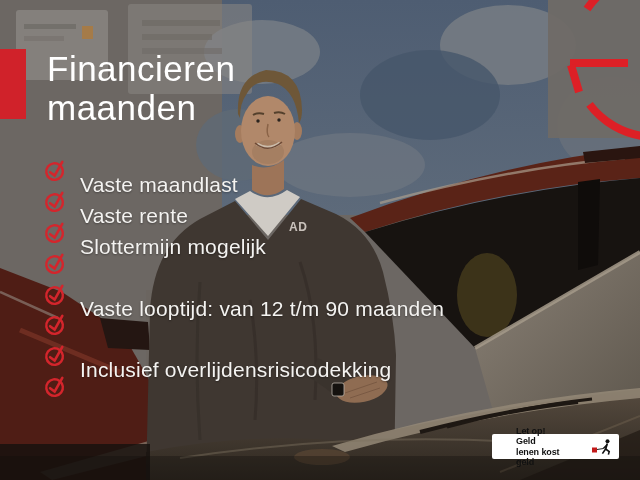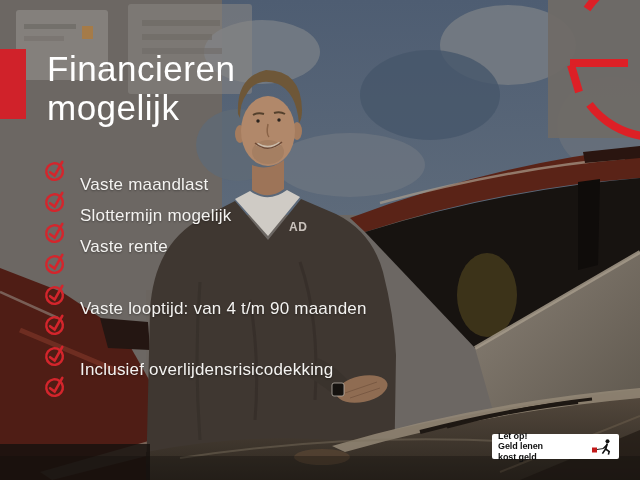--- a/index.html
+++ b/index.html
@@ -15,32 +15,32 @@
     font-size:35px;line-height:39px;font-weight:500;letter-spacing:.5px;
   }
   .checklist{
     position:absolute;left:44px;top:156px;margin:0;padding:0;list-style:none;
   }
   .checklist li{
     display:flex;align-items:center;height:30.8px;gap:14px;
   }
   .checklist .ck{width:22px;height:22px;flex:0 0 22px;}
   .checklist .lbl{
-    color:#f4f3f1;font-size:17px;letter-spacing:.2px;font-weight:400;
+    color:#f4f3f1;font-size:21px;letter-spacing:.2px;font-weight:400;
     white-space:nowrap;text-shadow:0 1px 2px rgba(0,0,0,.35);margin-top:28px;
   }
   .logo{position:absolute;left:540px;top:0;width:100px;height:140px;}
   .badge{
     position:absolute;left:289px;top:220px;font-size:12px;font-weight:bold;
     color:rgba(236,229,222,.8);letter-spacing:.5px;
   }
   .warnbox{
     position:absolute;left:492px;top:434px;width:127px;height:25px;
     background:#ffffff;border-radius:2px;display:flex;align-items:center;
-    padding:0 3px 0 6px;box-sizing:border-box;gap:30px;
+    padding:0 3px 0 24px;box-sizing:border-box;gap:30px;
   }
   .warnbox .wtxt{flex:1;color:#111111;font-weight:bold;font-size:9px;line-height:10.5px;letter-spacing:-.1px;}
   .warnbox svg{flex:0 0 26px;}
 </style>
 </head>
 <body>
 
 <div class="stage">
 
   <svg class="bg" width="640" height="480" viewBox="0 0 640 480">
@@ -133,21 +133,21 @@
     <path d="M345,393 L377,382 M350,398 L380,388" stroke="#6b4d38" stroke-width="1" opacity=".6" fill="none"></path>
     <rect x="332" y="383" width="12" height="13" rx="2" fill="#15120f" stroke="#b9b2a8" stroke-width=".8"></rect>
 
     <rect x="0" y="456" width="640" height="24" fill="#120e0b" opacity=".35"></rect>
   </svg>
 
   <div class="accent-bar"></div>
 
   <div class="title">
     <div>Financieren</div>
-    <div>mogelijk</div>
+    <div>maanden</div>
   </div>
 
   <div class="badge">AD</div>
 
   <ul class="checklist">
     <li>
       <svg class="ck" viewBox="0 0 22 22">
           <g transform="rotate(-8 11 11)" stroke="#d4252c" fill="none" stroke-linecap="round">
             <circle cx="10.5" cy="11.5" r="8.3" stroke-width="2.4"></circle>
             <path d="M6,11.5 L10,15.5 L19.5,3" stroke-width="2.6"></path>
@@ -155,47 +155,47 @@
         </svg>
       <span class="lbl">Vaste maandlast</span>
     </li>
     <li>
       <svg class="ck" viewBox="0 0 22 22">
           <g transform="rotate(-8 11 11)" stroke="#d4252c" fill="none" stroke-linecap="round">
             <circle cx="10.5" cy="11.5" r="8.3" stroke-width="2.4"></circle>
             <path d="M6,11.5 L10,15.5 L19.5,3" stroke-width="2.6"></path>
           </g>
         </svg>
+      <span class="lbl">Vaste rente</span>
+    </li>
+    <li>
+      <svg class="ck" viewBox="0 0 22 22">
+          <g transform="rotate(-8 11 11)" stroke="#d4252c" fill="none" stroke-linecap="round">
+            <circle cx="10.5" cy="11.5" r="8.3" stroke-width="2.4"></circle>
+            <path d="M6,11.5 L10,15.5 L19.5,3" stroke-width="2.6"></path>
+          </g>
+        </svg>
       <span class="lbl">Slottermijn mogelijk</span>
     </li>
     <li>
       <svg class="ck" viewBox="0 0 22 22">
           <g transform="rotate(-8 11 11)" stroke="#d4252c" fill="none" stroke-linecap="round">
             <circle cx="10.5" cy="11.5" r="8.3" stroke-width="2.4"></circle>
             <path d="M6,11.5 L10,15.5 L19.5,3" stroke-width="2.6"></path>
           </g>
         </svg>
-      <span class="lbl">Vaste rente</span>
-    </li>
-    <li>
-      <svg class="ck" viewBox="0 0 22 22">
-          <g transform="rotate(-8 11 11)" stroke="#d4252c" fill="none" stroke-linecap="round">
-            <circle cx="10.5" cy="11.5" r="8.3" stroke-width="2.4"></circle>
-            <path d="M6,11.5 L10,15.5 L19.5,3" stroke-width="2.6"></path>
-          </g>
-        </svg>
-    </li>
-    <li>
-      <svg class="ck" viewBox="0 0 22 22">
-          <g transform="rotate(-8 11 11)" stroke="#d4252c" fill="none" stroke-linecap="round">
-            <circle cx="10.5" cy="11.5" r="8.3" stroke-width="2.4"></circle>
-            <path d="M6,11.5 L10,15.5 L19.5,3" stroke-width="2.6"></path>
-          </g>
-        </svg>
-      <span class="lbl">Vaste looptijd: van 4 t/m 90 maanden</span>
+    </li>
+    <li>
+      <svg class="ck" viewBox="0 0 22 22">
+          <g transform="rotate(-8 11 11)" stroke="#d4252c" fill="none" stroke-linecap="round">
+            <circle cx="10.5" cy="11.5" r="8.3" stroke-width="2.4"></circle>
+            <path d="M6,11.5 L10,15.5 L19.5,3" stroke-width="2.6"></path>
+          </g>
+        </svg>
+      <span class="lbl">Vaste looptijd: van 12 t/m 90 maanden</span>
     </li>
     <li>
       <svg class="ck" viewBox="0 0 22 22">
           <g transform="rotate(-8 11 11)" stroke="#d4252c" fill="none" stroke-linecap="round">
             <circle cx="10.5" cy="11.5" r="8.3" stroke-width="2.4"></circle>
             <path d="M6,11.5 L10,15.5 L19.5,3" stroke-width="2.6"></path>
           </g>
         </svg>
     </li>
     <li>

